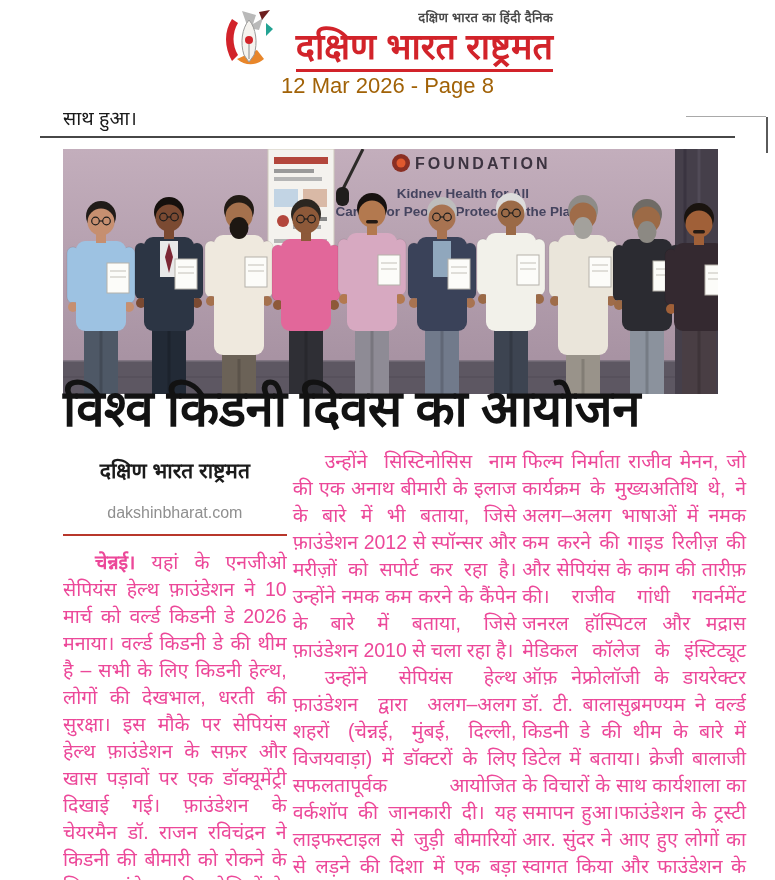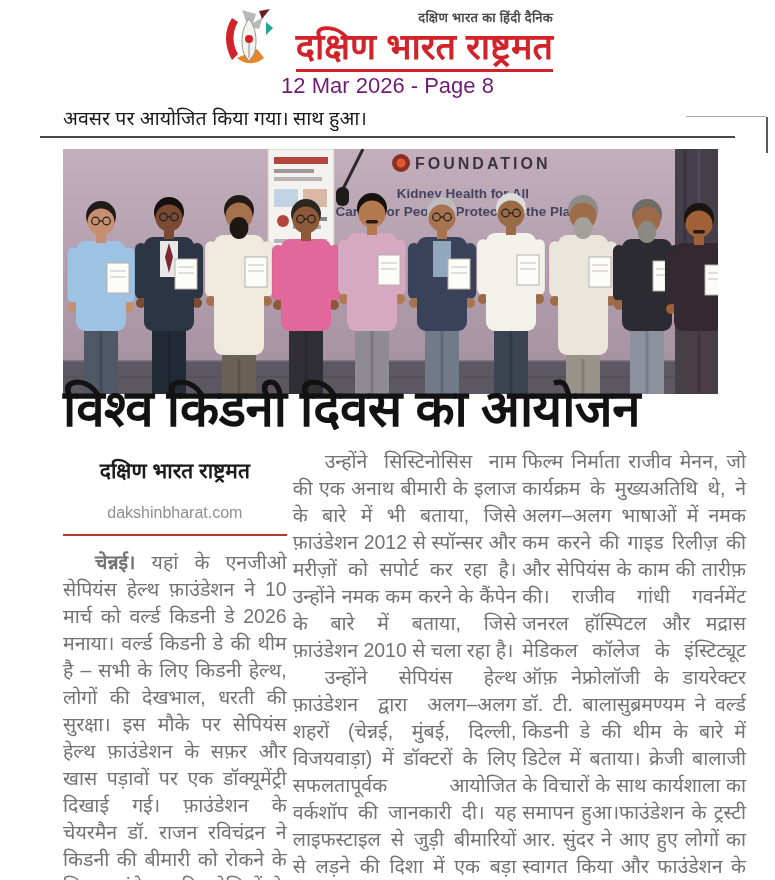--- a/index.html
+++ b/index.html
@@ -1,26 +1,26 @@
 <!DOCTYPE html>
 <html><head>
 <meta charset="utf-8">
 <style>
   html,body{margin:0;padding:0;}
   body{width:775px;height:880px;background:#ffffff;font-family:"Liberation Sans",sans-serif;color:#141414;overflow:hidden;}
   .page{position:relative;width:775px;height:880px;background:#fff;}
 
   
   .header{padding-top:8px;display:flex;flex-direction:column;align-items:center;}
-  .logo-row{display:flex;align-items:flex-start;gap:20px;}
+  .logo-row{display:flex;align-items:center;gap:20px;}
   .logo-txt{display:flex;flex-direction:column;align-items:flex-end;}
   .tagline{font-size:13px;font-weight:bold;color:#4a4a4a;margin-bottom:2px;letter-spacing:.3px;}
   .masthead{font-size:36px;font-weight:bold;color:#d2232a;line-height:1.05;border-bottom:3px solid #d2232a;padding-bottom:3px;}
   .site-line{font-size:22px;color:#1c1c1c;margin-top:9px;}
-  .date-line{font-size:22px;color:#701a75;margin-top:1px;}
+  .date-line{font-size:22px;color:#a16207;margin-top:1px;}
 
   
   .strip{display:flex;gap:6px;margin:6px 0 0 63px;width:683px;}
   .strip .frag{width:224px;font-size:19.5px;line-height:26px;color:#1a1a1a;white-space:nowrap;overflow:hidden;}
   .strip .frag.justify{text-align:justify;text-align-last:justify;white-space:normal;}
   .rule-main{border:none;border-top:2px solid #474747;margin:5px 40px 0 40px;}
   .edge-vline{position:absolute;left:766px;top:117px;width:2px;height:36px;background:#5a5a5a;}
   .edge-hline{position:absolute;left:686px;top:116px;width:80px;height:1px;background:#a9a9a9;}
 
   
@@ -28,21 +28,21 @@
 
   
   .headline{margin:13px 0 2px 63px;width:683px;font-size:51px;font-weight:bold;color:#121212;line-height:1.15;letter-spacing:-.5px;white-space:nowrap;}
 
   
   .article{display:flex;gap:6px;margin:10px 0 0 63px;width:683px;}
   .col{width:224px;}
   .byline{ text-align:center;padding:8px 0 12px 0;border-bottom:2px solid #b8372b;margin-bottom:13px;}
   .byline .paper{font-size:21px;font-weight:bold;color:#1b1b1b;}
   .byline .site{font-size:16px;color:#8f8f8f;margin-top:20px;}
-  .col p{margin:0;text-align:justify;font-size:19.5px;line-height:27px;color:#737373;}
+  .col p{margin:0;text-align:justify;font-size:19.5px;line-height:27px;color:#ec4899;}
   .col p.indent{text-indent:32px;}
   .col p + p{margin-top:0;}
   b.dateline{font-weight:bold;}
 </style>
 </head>
 <body>
 
 <div class="page">
 
   <div class="header">
@@ -61,21 +61,20 @@
       </span>
       <span class="logo-txt">
         <span class="tagline">दक्षिण भारत का हिंदी दैनिक</span>
         <span class="masthead">दक्षिण भारत राष्ट्रमत</span>
       </span>
     </div>
     <div class="date-line">12 Mar 2026 - Page 8</div>
   </div>
 
   <div class="strip">
-    <div class="frag">अवसर पर आयोजित किया गया।</div>
     <div class="frag">साथ हुआ।</div>
   </div>
   <hr class="rule-main">
   <div class="edge-vline"></div>
   <div class="edge-hline"></div>
 
   <div class="photo-wrap">
     <svg width="655" height="245" viewBox="0 0 655 245">
       <defs>
         <linearGradient id="wall" x1="0" y1="0" x2="0" y2="1">

